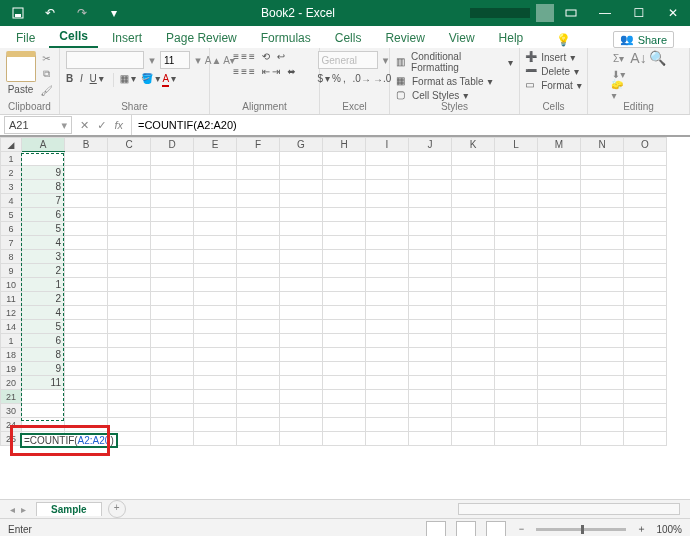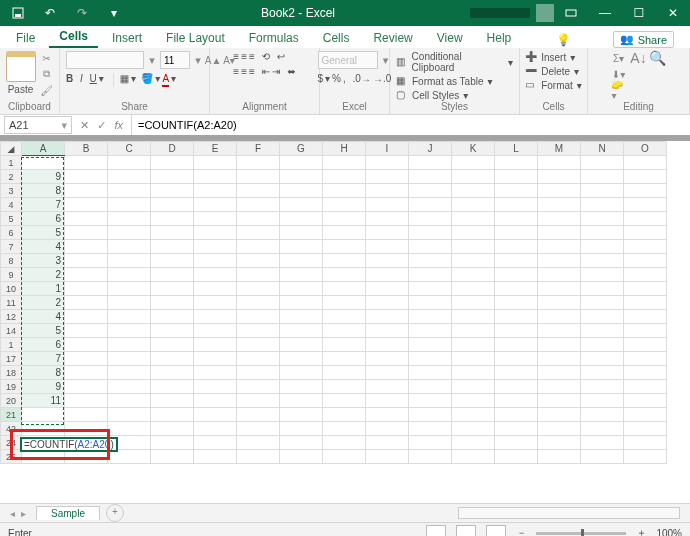--- a/index.html
+++ b/index.html
@@ -21,42 +21,42 @@
   .group{border-right:1px solid #ddd;display:flex;flex-direction:column;align-items:center;justify-content:space-between;padding:3px 6px 1px 6px;box-sizing:border-box;}
   .group .body{flex:1;display:flex;align-items:flex-start;gap:4px;}
   .group .label{font-size:10px;color:#777;height:12px;}
   .btn-large{display:flex;flex-direction:column;align-items:center;gap:2px;color:#555;font-size:10px;}
   .btn-large .icon-box{width:28px;height:24px;border:1px solid #cbb07a;border-top:6px solid #e2c27c;background:#fff;border-radius:2px;}
   .col-btns{display:flex;flex-direction:column;gap:2px;}
   .mini{width:14px;height:14px;display:flex;align-items:center;justify-content:center;color:#888;font-size:10px;}
   .font-ctrl{display:flex;align-items:center;gap:2px;}
   .font-ctrl input{border:1px solid #ccc;height:16px;font-size:10px;padding:0 3px;background:#fafafa;}
   .small-drop{width:12px;display:inline-block;text-align:center;color:#888;}
-  .namebox-row{height:20px;border-bottom:6px solid #a3a3a3;display:flex;align-items:center;background:#fff;}
+  .namebox-row{height:20px;border-bottom:2px solid #a3a3a3;display:flex;align-items:center;background:#fff;}
   .namebox{width:58px;border:1px solid #ccc;height:16px;margin:0 4px 0 4px;padding:0 4px;font-size:11px;display:flex;align-items:center;}
   .fx-bar{flex:1;display:flex;align-items:center;gap:8px;padding:0 4px;}
   .fx-bar input{flex:1;border:none;border-left:1px solid #d5d5d5;padding:2px 6px;font-size:11px;height:16px;outline:none;}
   .fx-btn{color:#888;font-size:11px;}
   .grid-wrap{position:relative;height:362px;overflow:hidden;border-bottom:1px solid #d5d5d5;}
   .grid{border-collapse:collapse;table-layout:fixed;}
   .grid th,.grid td{border:1px solid #dcdcdc;height:13px;padding:0;font-size:10px;}
   .grid th{background:#f0f0f0;color:#555;font-weight:normal;}
   .grid .rowhdr{width:20px;text-align:center;background:#f0f0f0;color:#555;font-size:9px;}
   .grid td{text-align:right;padding-right:3px;}
   .colA{width:42px;} .colw{width:42px;}
   .acol.selhdr{background:#d6ece0;border-bottom:1px solid #0a6e45;}
   .rowhdr.selhdr{background:#d6ece0;}
   .sel-range td.acol{background:#eaf4ee;}
   .formula-cell{position:absolute;border:2px solid #0a6e45;background:#fff;font-size:10px;padding:0 2px;white-space:nowrap;left:20px;top:296px;}
   .blue{color:#2060d0;}
   .red-box{position:absolute;border:3px solid #d22;left:10px;top:288px;width:94px;height:25px;}
   .marq{position:absolute;border:1px dashed #0a6e45;left:21px;top:16px;width:41px;height:266px;}
   .sheetbar{height:18px;display:flex;align-items:center;background:#f3f3f3;font-size:10px;}
   .sheetbar .nav{display:flex;gap:6px;padding:0 10px;color:#999;}
-  .sheet-tab{background:#fff;border:1px solid #ccc;border-bottom:none;padding:1px 14px;color:#0a6e45;font-weight:400;}
+  .sheet-tab{background:#fff;border:1px solid #ccc;border-bottom:none;padding:1px 14px;color:#0a6e45;font-weight:700;}
   .add-sheet{margin-left:6px;width:16px;height:16px;border:1px solid #ccc;border-radius:50%;text-align:center;line-height:13px;color:#888;}
   .status{height:20px;background:#f3f3f3;border-top:1px solid #d5d5d5;display:flex;align-items:center;font-size:10px;padding:0 8px;}
   .status .right{margin-left:auto;display:flex;align-items:center;gap:10px;}
   .view-btn{width:18px;height:14px;border:1px solid #bbb;background:#fff;}
   .zoom-slider{width:90px;height:3px;background:#bbb;position:relative;}
   .zoom-slider .thumb{position:absolute;left:45px;top:-3px;width:3px;height:9px;background:#666;}
   .disabled{color:#bbb;}
   .row-toggle{display:flex;gap:2px;font-size:10px;color:#555;flex-wrap:wrap;}
   .vline{width:1px;background:#ddd;height:40px;margin:0 4px;}
   .styles-body{display:flex;flex-direction:column;gap:2px;font-size:10px;color:#555;}
@@ -95,21 +95,21 @@
     <span class="tb-btn">—</span>
     <span class="tb-btn">☐</span>
     <span class="tb-btn">✕</span>
   </div>
 </div>
 
 <div class="tabbar">
   <span class="tab">File</span>
   <span class="tab active">Cells</span>
   <span class="tab">Insert</span>
-  <span class="tab">File Layout</span>
+  <span class="tab">Page Review</span>
   <span class="tab">Formulas</span>
   <span class="tab">Cells</span>
   <span class="tab">Review</span>
   <span class="tab">View</span>
   <span class="tab">Help</span>
   <div class="tellme">
     <span>💡</span>
     <span style="width:30px"></span>
     <span class="share">
         <span>👥</span>
@@ -191,21 +191,21 @@
         <span>.0→</span>
         <span>→.0</span>
       </div>
     </div>
     <div class="label">Excel</div>
   </div>
 
   <div class="group" style="width:130px">
     <div class="body">
         <div class="styles-body">
-      <div><span class="ico">▥</span><span>Conditional Clipboard</span> ▾</div>
+      <div><span class="ico">▥</span><span>Conditional Formatting</span> ▾</div>
       <div><span class="ico">▦</span><span>Format as Table</span> ▾</div>
       <div><span class="ico">▢</span><span>Cell Styles</span> ▾</div>
     </div>
       </div>
     <div class="label">Styles</div>
   </div>
 
   <div class="group" style="width:68px">
     <div class="body">
         <div class="styles-body">
@@ -515,38 +515,20 @@
           <td></td>
           <td></td>
           <td></td>
           <td></td>
           <td></td>
           <td></td>
           <td></td>
           <td></td>
         </tr>
         <tr class="sel-range">
-          <th class="rowhdr ">17</th>
-          <td class="acol">7</td>
-          <td></td>
-          <td></td>
-          <td></td>
-          <td></td>
-          <td></td>
-          <td></td>
-          <td></td>
-          <td></td>
-          <td></td>
-          <td></td>
-          <td></td>
-          <td></td>
-          <td></td>
-          <td></td>
-        </tr>
-        <tr class="sel-range">
           <th class="rowhdr ">18</th>
           <td class="acol">8</td>
           <td></td>
           <td></td>
           <td></td>
           <td></td>
           <td></td>
           <td></td>
           <td></td>
           <td></td>
@@ -605,21 +587,21 @@
           <td></td>
           <td></td>
           <td></td>
           <td></td>
           <td></td>
           <td></td>
           <td></td>
           <td></td>
         </tr>
         <tr class="">
-          <th class="rowhdr ">42</th>
+          <th class="rowhdr ">30</th>
           <td class="acol"></td>
           <td></td>
           <td></td>
           <td></td>
           <td></td>
           <td></td>
           <td></td>
           <td></td>
           <td></td>
           <td></td>

